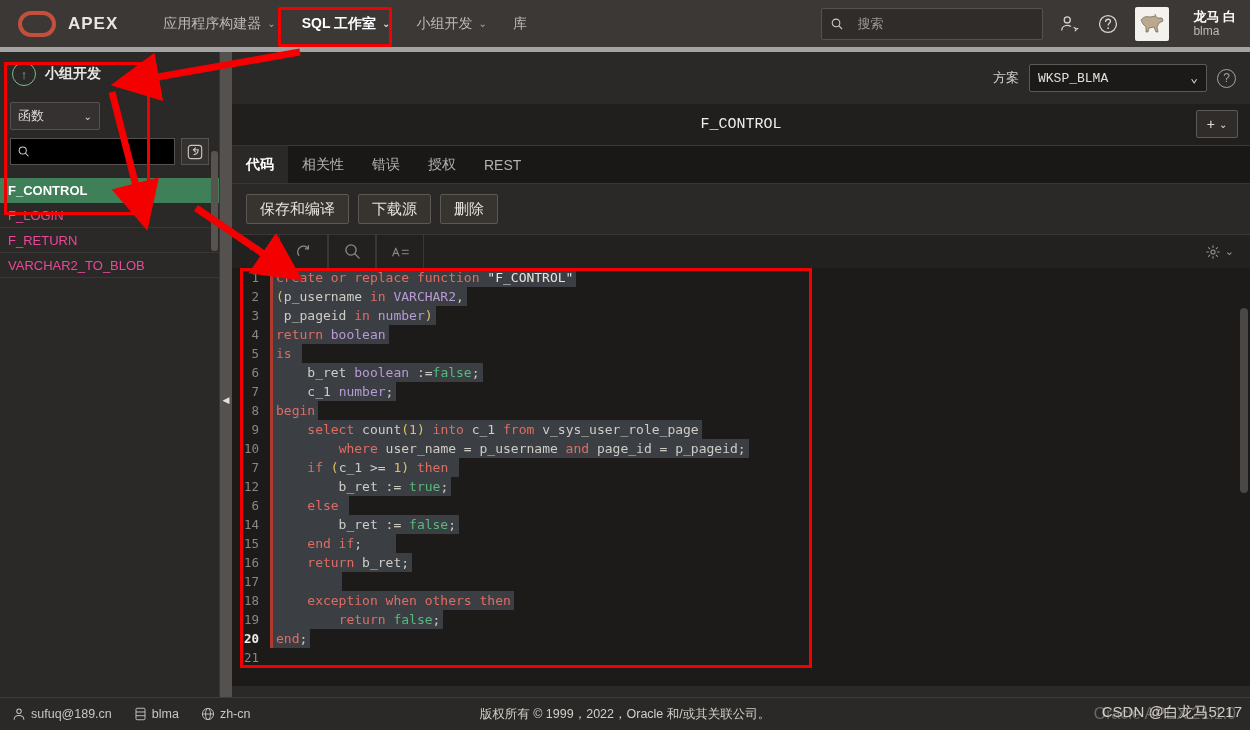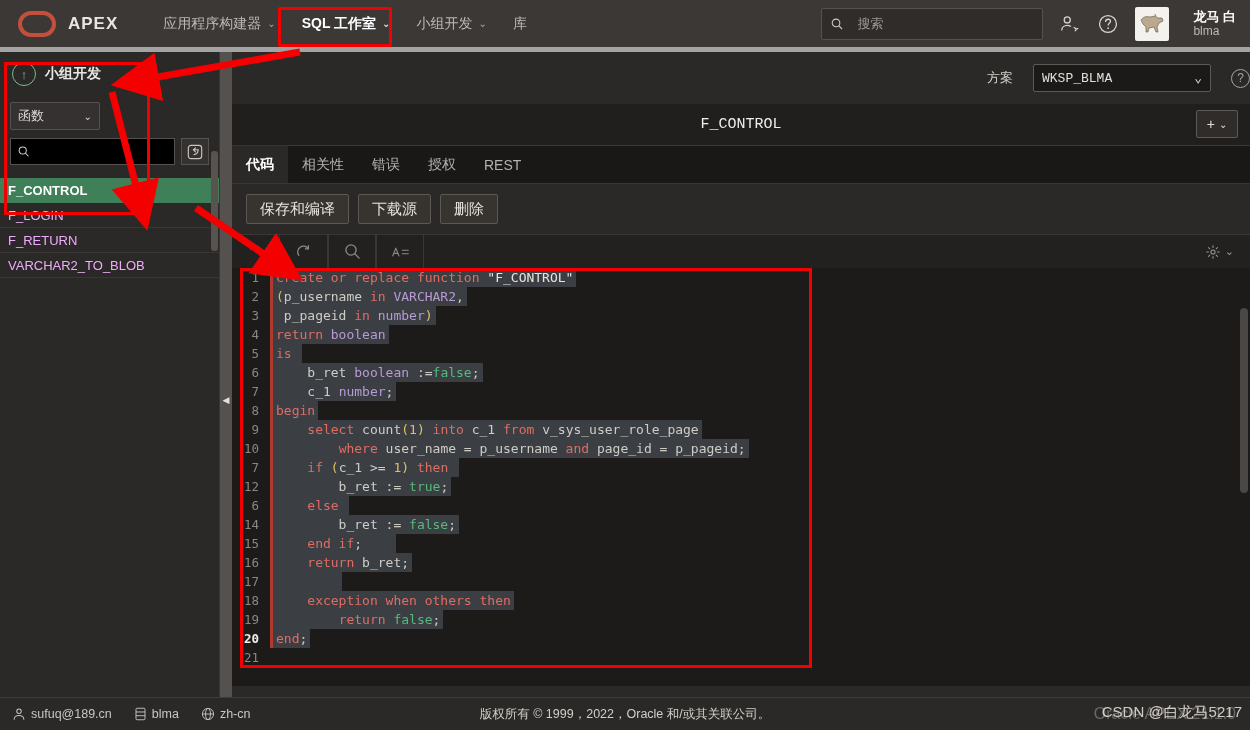--- a/index.html
+++ b/index.html
@@ -90,21 +90,21 @@
     font-size: 12px; width: 100%; font-family: inherit;
   }
   .sb-reset {
     width: 28px; height: 27px; background: #35312f; border: 1px solid #55514e;
     display: flex; align-items: center; justify-content: center; cursor: pointer;
     color: #c8c4c0;
   }
   .sb-list { margin-top: 9px; }
   .sb-item {
     height: 25px; display: flex; align-items: center; padding-left: 8px;
-    color: #f0abfc; font-size: 13px; cursor: pointer;
+    color: #ec4899; font-size: 13px; cursor: pointer;
     border-bottom: 1px solid #3a3633;
   }
   .sb-item.selected { background: #3f8059; color: #fff; font-weight: bold; border-bottom: 0; }
   .sb-scroll {
     position: absolute; right: 1px; top: 99px; width: 7px; height: 100px;
     background: #57534f; border-radius: 3px;
   }
   .sb-hl {
     position: absolute; left: 4px; top: 10px; width: 146px; height: 153px;
     border: 3px solid #f40000; pointer-events: none;
@@ -119,21 +119,21 @@
     cursor: pointer;
   }
 
   
   .main {
     position: absolute; left: 232px; top: 52px; width: 1018px; height: 645px;
     background: #2b2927;
   }
   .schema-bar {
     height: 52px; display: flex; align-items: center; justify-content: flex-end;
-    gap: 20px;
+    padding-right: 14px; gap: 10px;
   }
   .schema-label { color: #d2cec9; font-size: 13px; }
   .schema-select {
     width: 178px; height: 28px; background: #1c1a19; border: 1px solid #5c5854;
     border-radius: 2px; color: #e2ded9; font-size: 13px;
     display: flex; align-items: center; justify-content: space-between;
     padding: 0 8px; cursor: pointer; font-family: "Liberation Mono", monospace;
   }
   .help-round {
     width: 19px; height: 19px; border-radius: 50%; border: 1px solid #a6a29e;

